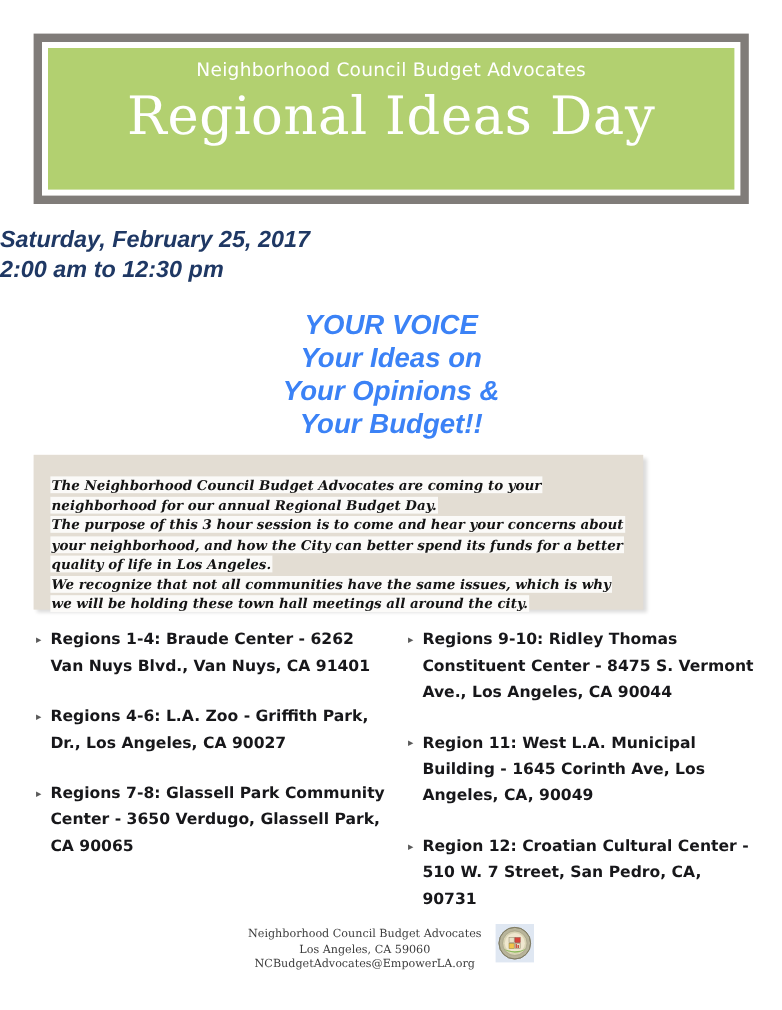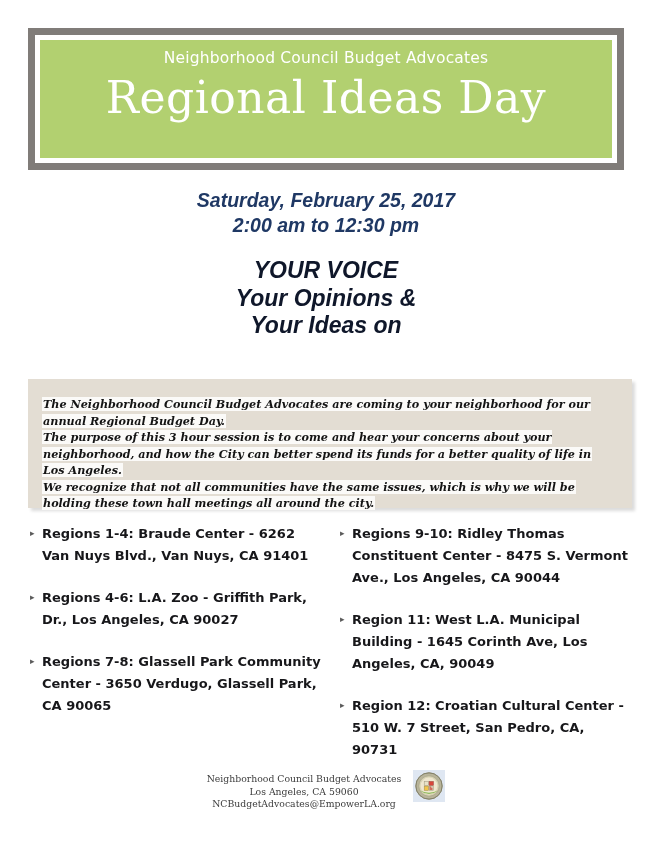--- a/index.html
+++ b/index.html
@@ -59,50 +59,50 @@
     margin-top: 8px;
     letter-spacing: 0.5px;
   }
 
   
   .date-block {
     position: absolute;
     left: 0;
     top: 188px;
     width: 652px;
-    text-align: center;
+    text-align: left;
     color: #1f3864;
     font-family: "Liberation Sans", sans-serif;
     font-weight: bold;
     font-style: italic;
     font-size: 19.5px;
     line-height: 25px;
   }
 
   
   .slogan-block {
     position: absolute;
     left: 0;
     top: 257px;
     width: 652px;
     text-align: center;
-    color: #0f172a;
+    color: #3b82f6;
     font-family: "Liberation Sans", sans-serif;
     font-weight: bold;
     font-style: italic;
     font-size: 23px;
     line-height: 27.5px;
   }
 
   
   .desc-box {
     position: absolute;
     left: 28px;
     top: 379px;
-    width: 604px;
+    width: 508px;
     height: 129px;
     background: #e3ddd3;
     box-shadow: 3px 3px 3px rgba(0,0,0,0.14);
     box-sizing: border-box;
     padding: 17px 16px 10px 14px;
   }
   .desc-para {
     font-family: "DejaVu Serif", serif;
     font-weight: bold;
     font-style: italic;
@@ -197,22 +197,23 @@
   </div>
 </div>
 
 <div class="date-block">
   <div>Saturday, February 25, 2017</div>
   <div>2:00 am to 12:30 pm</div>
 </div>
 
 <div class="slogan-block">
   <div>YOUR VOICE</div>
+  <div>Your Ideas on</div>
   <div>Your Opinions &amp;</div>
-  <div>Your Ideas on</div>
+  <div>Your Budget!!</div>
 </div>
 
 <div class="desc-box">
   <p class="desc-para"><span class="hl">The Neighborhood Council Budget Advocates are coming to your neighborhood for our annual Regional Budget Day.</span></p>
   <p class="desc-para"><span class="hl">The purpose of this 3 hour session is to come and hear your concerns about your neighborhood, and how the City can better spend its funds for a better quality of life in Los Angeles.</span></p>
   <p class="desc-para"><span class="hl">We recognize that not all communities have the same issues, which is why we will be holding these town hall meetings all around the city.</span></p>
 </div>
 
 <div class="locations">
   <div class="loc-col">

